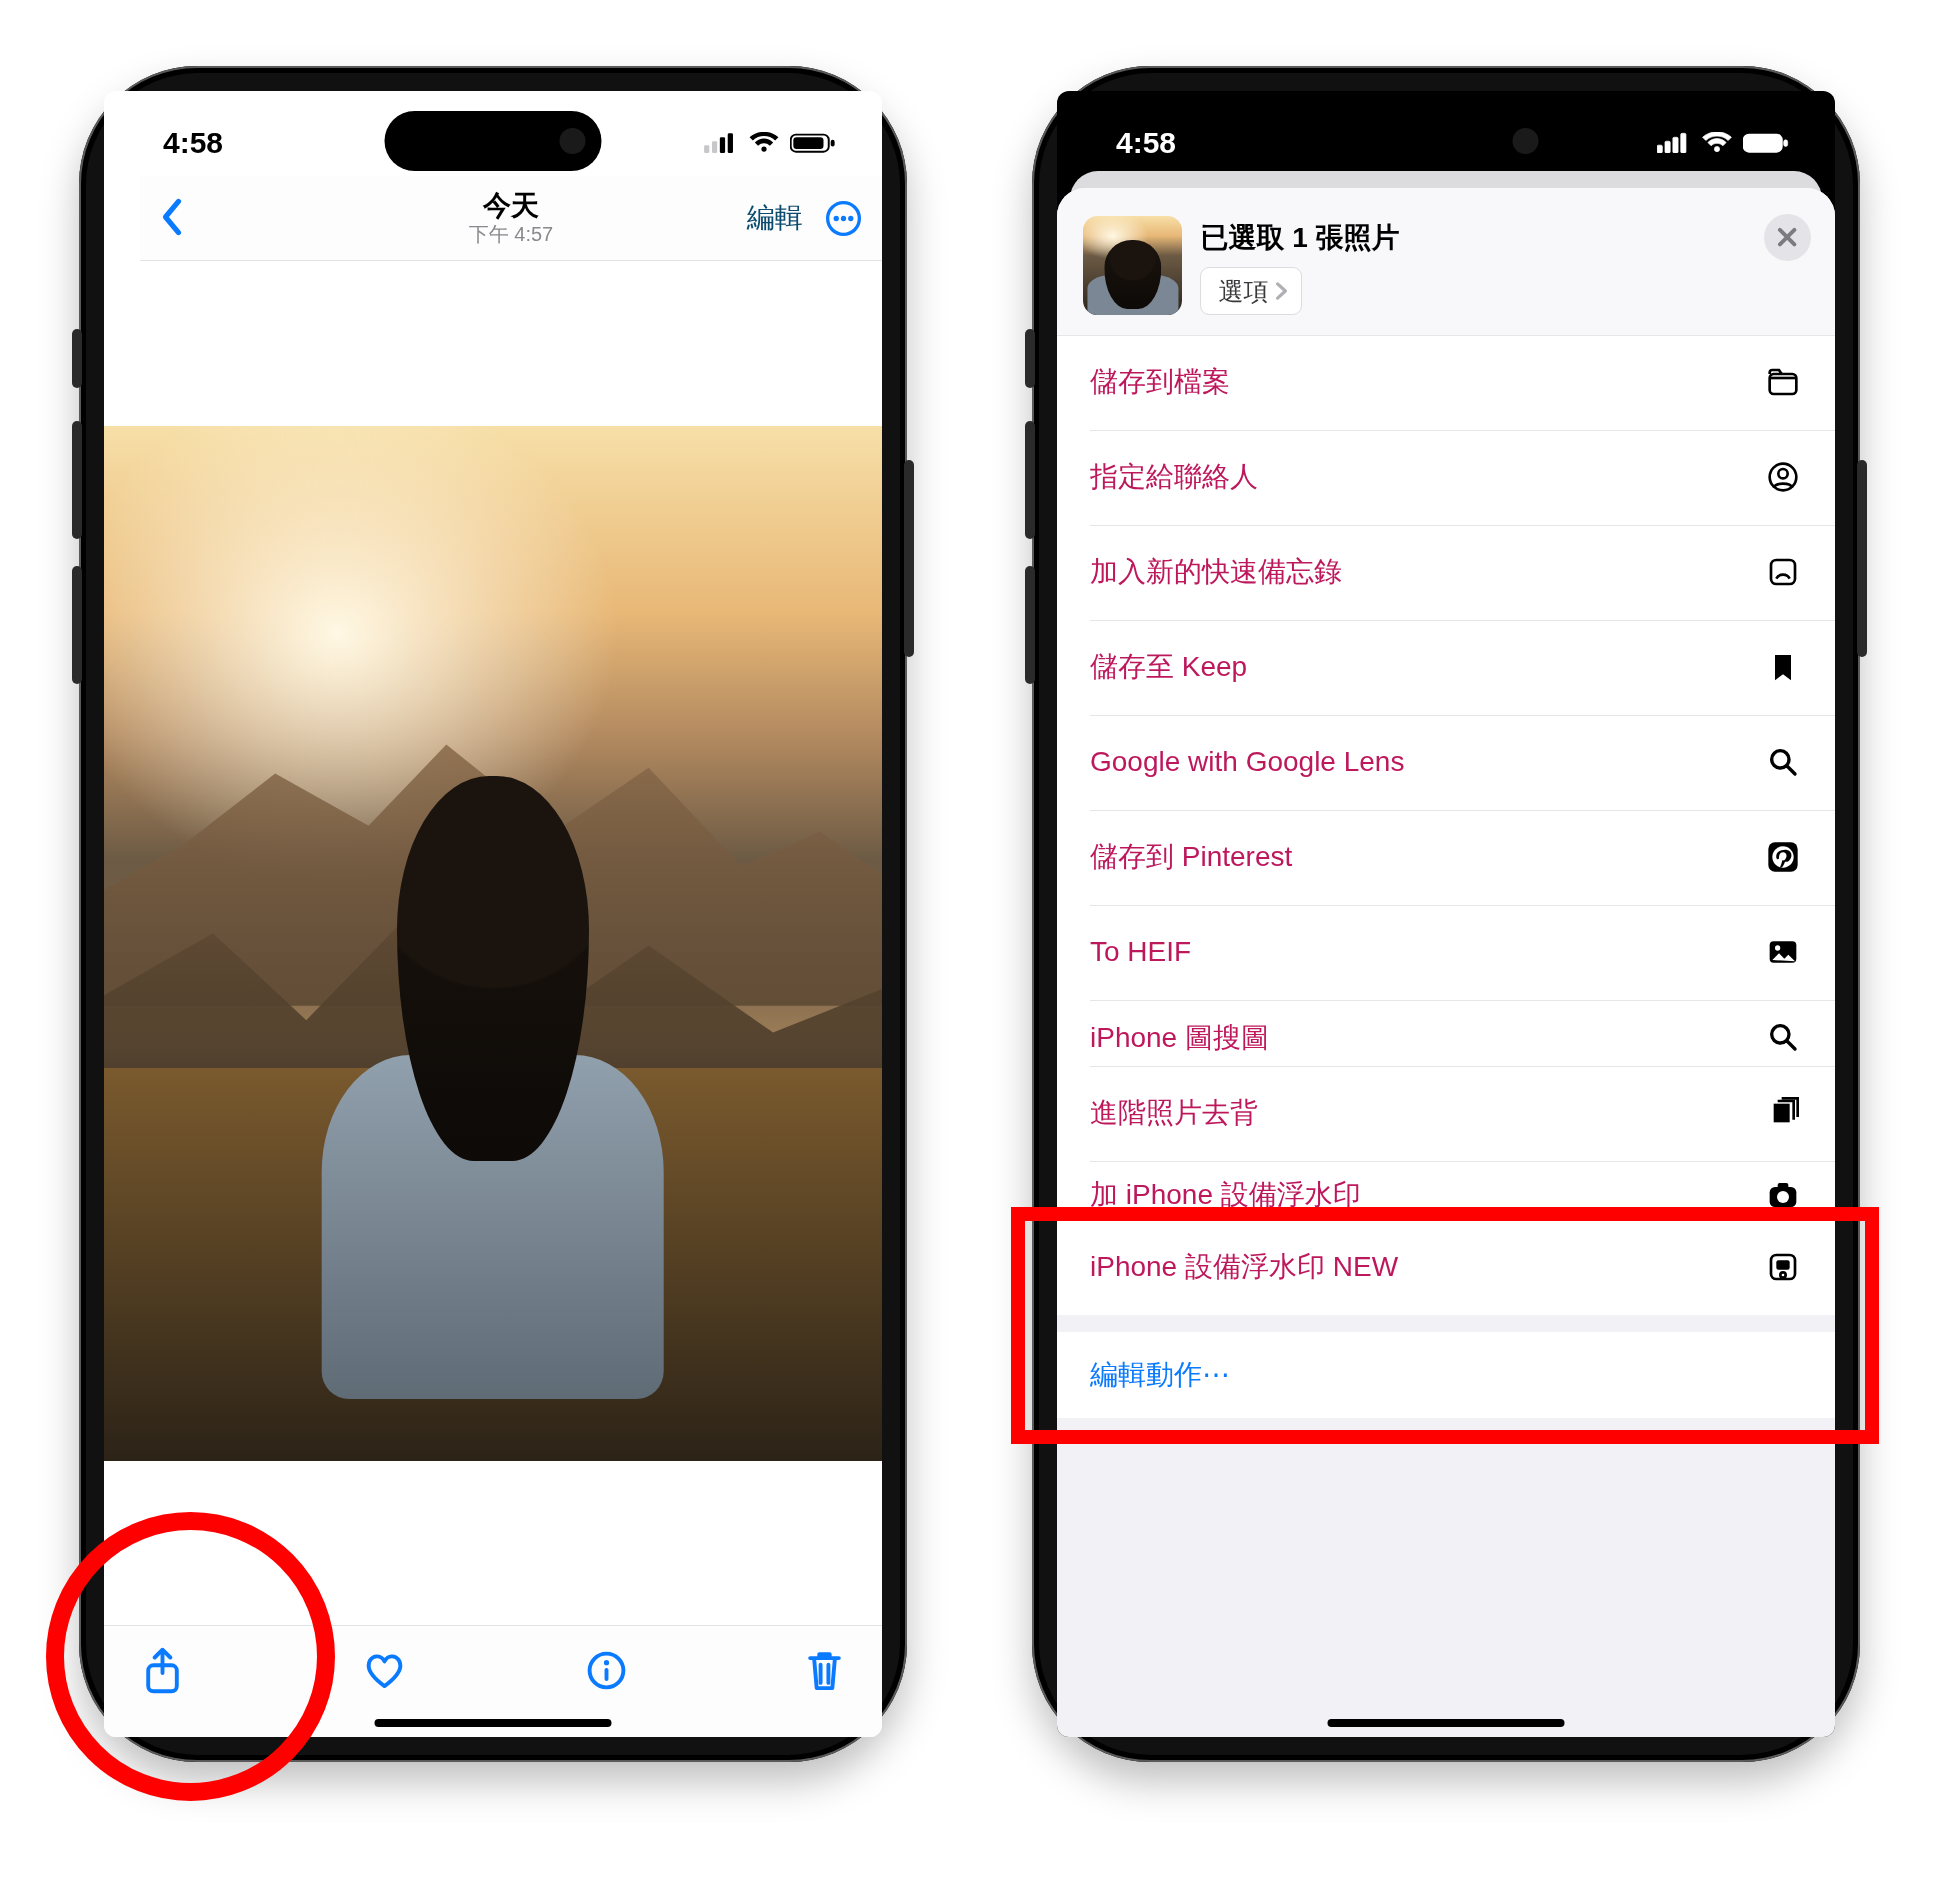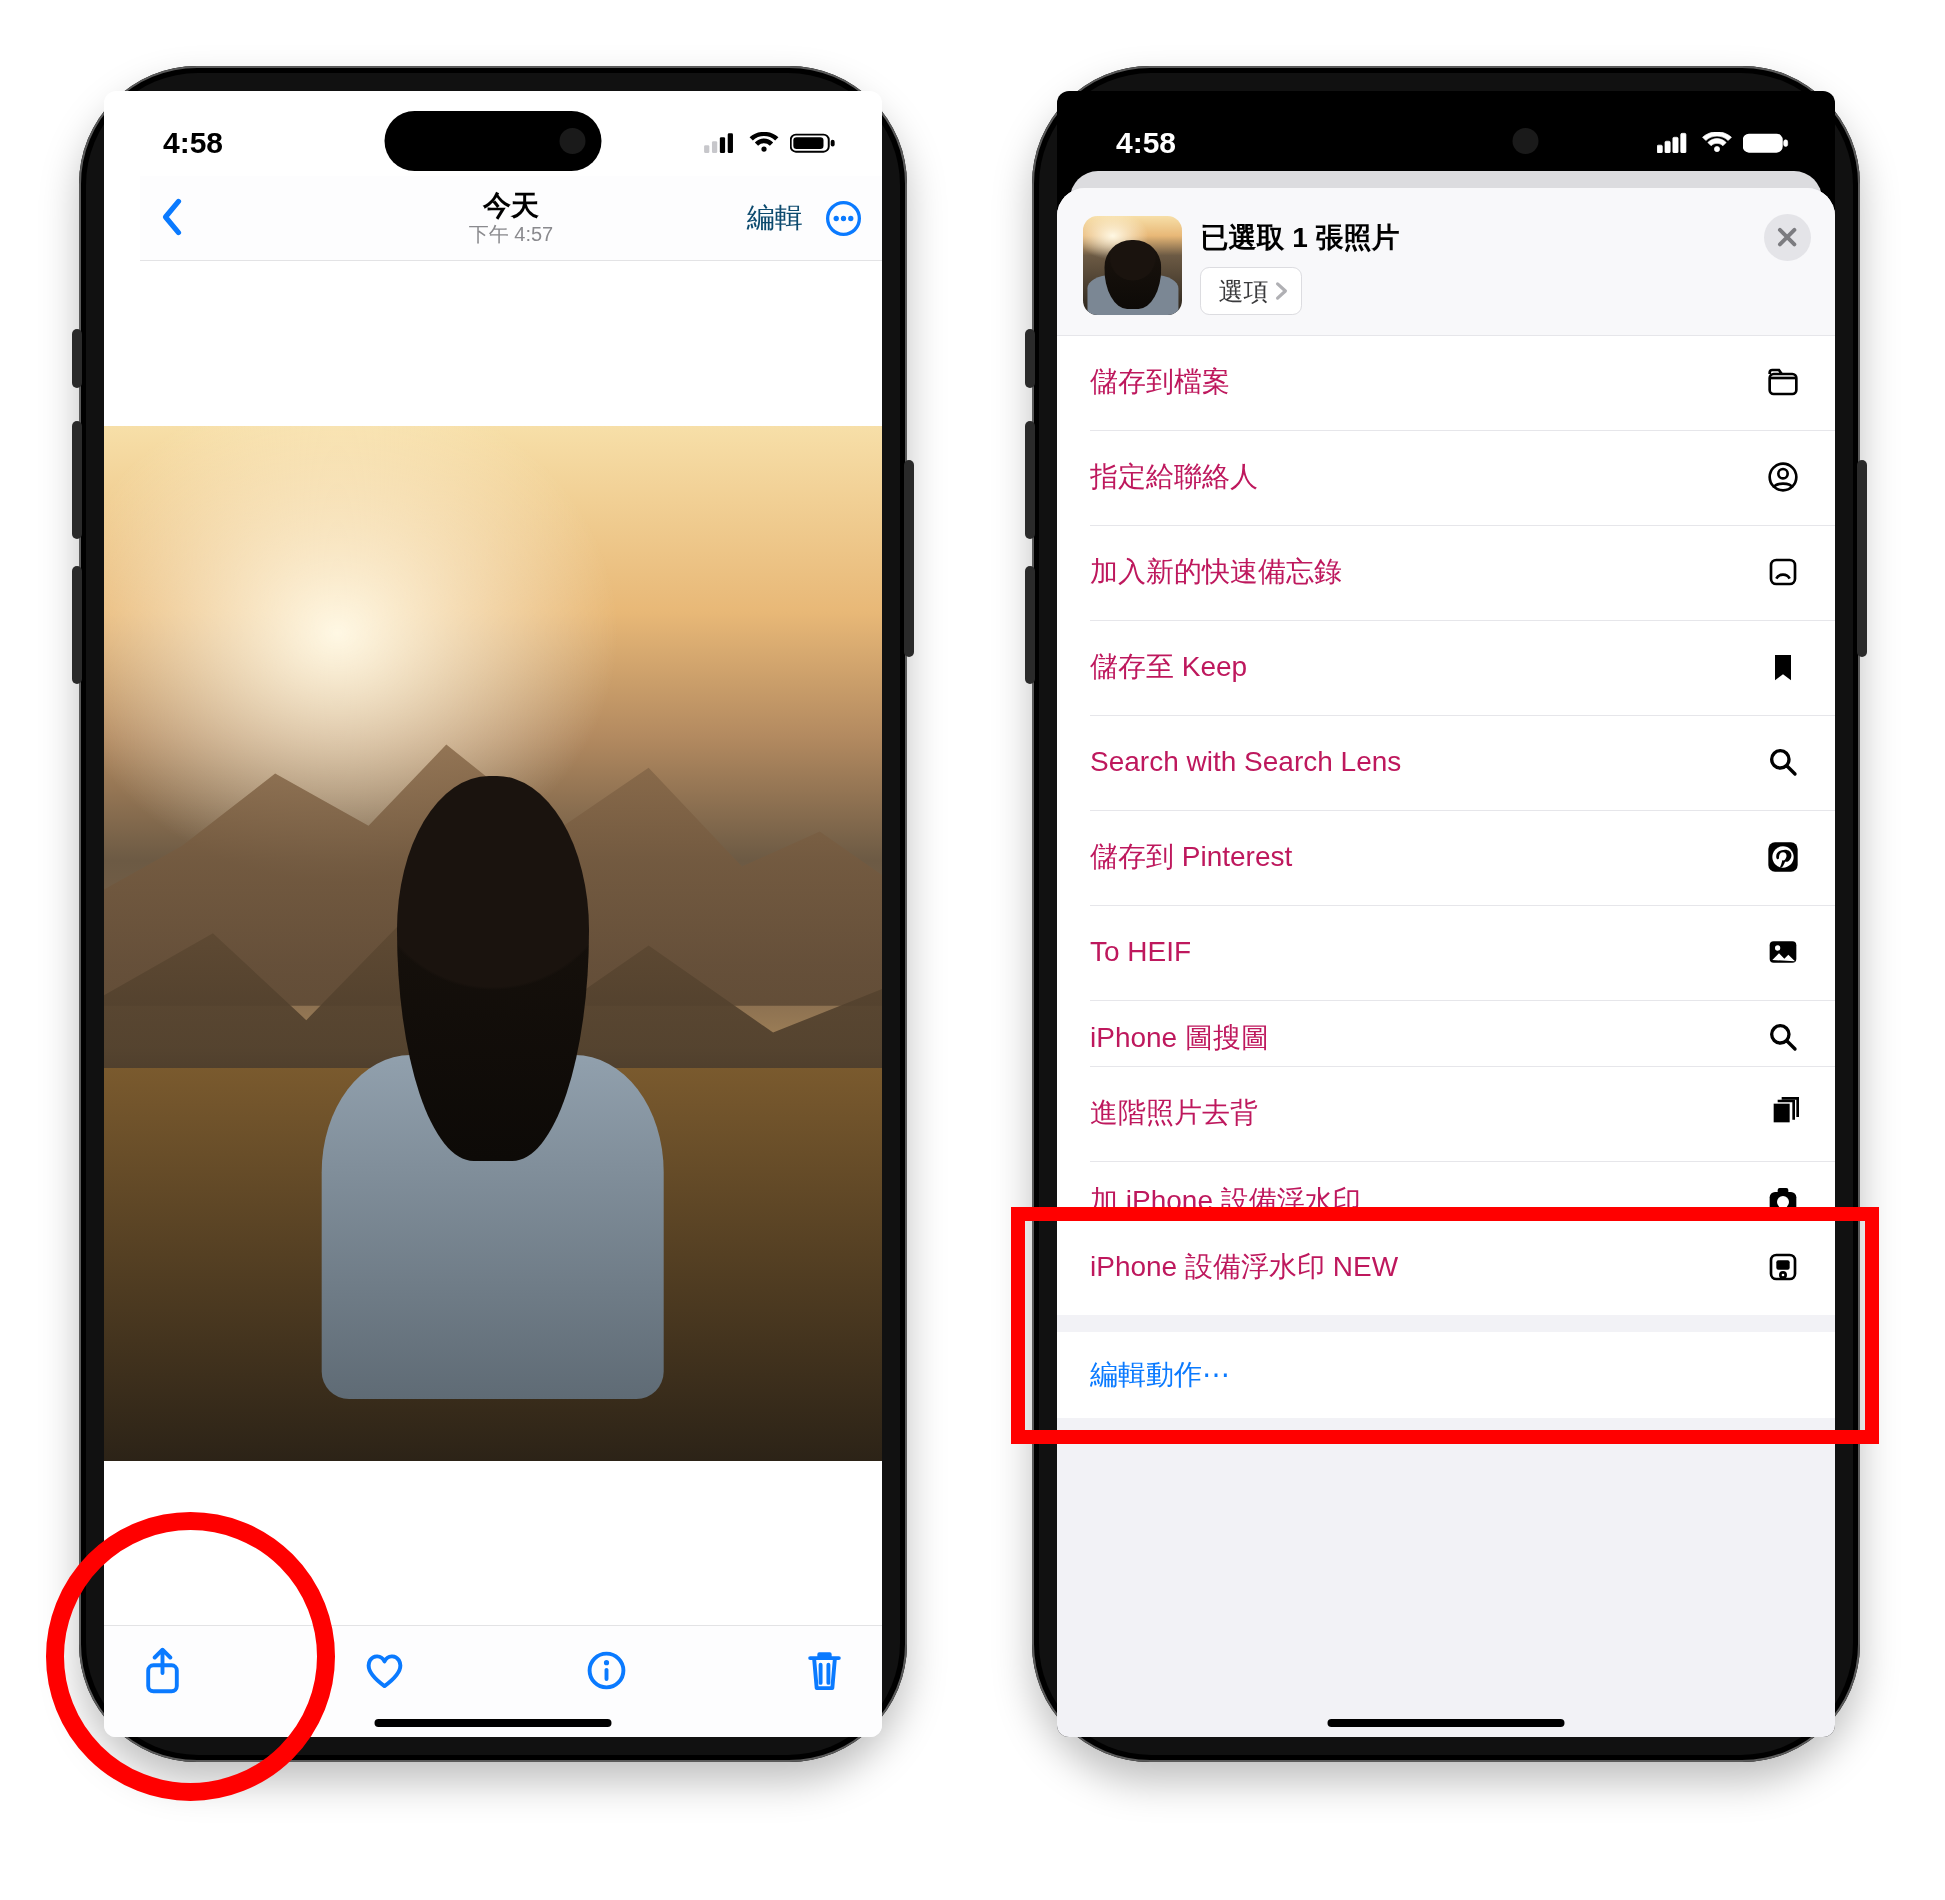--- a/index.html
+++ b/index.html
@@ -200,21 +200,21 @@
   .action-row{
     display:flex;align-items:center;justify-content:space-between;
     padding:0 33px;height:95px;position:relative;
   }
   .action-row + .action-row::before{
     content:"";position:absolute;left:33px;right:0;top:0;height:0.7px;background:#e6e6ea;
   }
   .action-row .label{font-size:28px;color:#be185d;}
   .action-row .icn{width:39px;height:39px;display:flex;align-items:center;justify-content:center;}
   .action-row.partial-top{height:66px;align-items:flex-end;padding-bottom:9.2px;}
-  .action-row.partial-bottom{height:59px;align-items:flex-end;padding-top:9.2px;}
+  .action-row.partial-bottom{height:59px;align-items:center;padding-top:9.2px;}
   .sheet-gap{height:17px;background:#f2f2f6;}
   .edit-actions{
     background:#fff;padding:24px 33px;
     font-size:28px;color:#0a7aff;
   }
 
   
   .status-bar.dark{color:#fff;}
   .status-bar.dark .status-icons svg path,
   .status-bar.dark .status-icons svg rect{fill:#fff;stroke:#fff;}
@@ -410,21 +410,21 @@
           </div>
           <div class="action-row">
             <span class="label">儲存至 Keep</span>
             <span class="icn">
               <svg viewBox="0 0 48 48" width="32" height="32">
                 <path d="M12 6h24v38l-12-9-12 9z" fill="#000"></path>
               </svg>
             </span>
           </div>
           <div class="action-row">
-            <span class="label">Search with Search Lens</span>
+            <span class="label">Google with Google Lens</span>
             <span class="icn">
               <svg viewBox="0 0 48 48" width="32" height="32">
                 <circle cx="20" cy="20" r="13" fill="none" stroke="#000" stroke-width="5"></circle>
                 <path d="M30 30l12 12" stroke="#000" stroke-width="5" stroke-linecap="round"></path>
               </svg>
             </span>
           </div>
           <div class="action-row">
             <span class="label">儲存到 Pinterest</span>
             <span class="icn">

